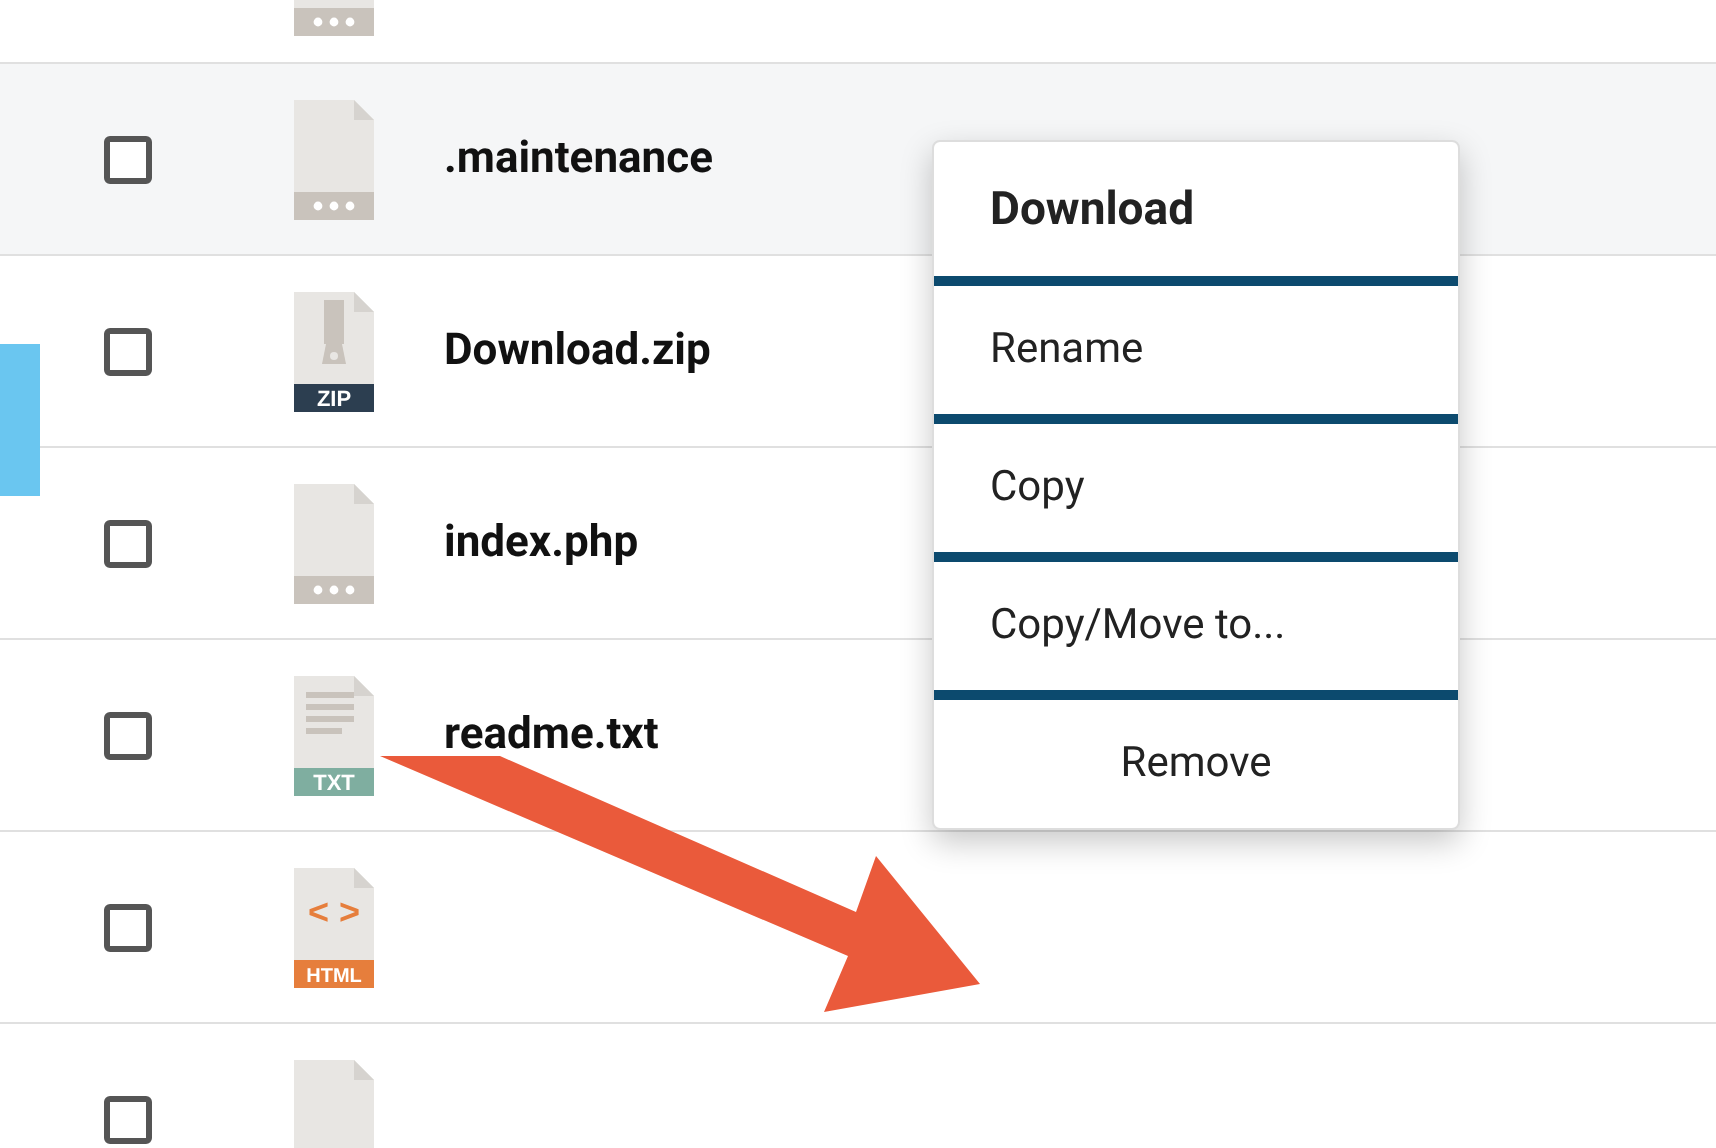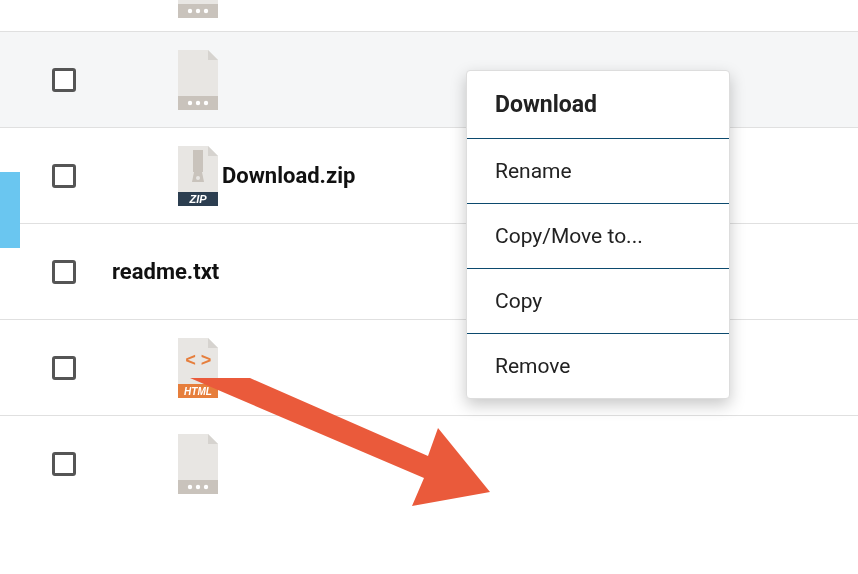--- a/index.html
+++ b/index.html
@@ -4,44 +4,44 @@
 <style>
   * { box-sizing: border-box; margin: 0; padding: 0; }
   html, body { width: 858px; height: 574px; overflow: hidden; font-family: -apple-system, BlinkMacSystemFont, "Segoe UI", Roboto, Arial, sans-serif; background: #fff; }
   .container { position: relative; width: 100%; height: 100%; }
   .side-accent { position: absolute; left: 0; top: 172px; width: 20px; height: 76px; background: #6ac6f0; z-index: 1; }
   .row { display: flex; align-items: center; height: 96px; border-bottom: 1px solid #e0e0e0; padding-left: 52px; }
   .row.first { height: 32px; border-bottom: none; }
   .row.selected { background: #f5f6f7; }
   .cell-check { width: 60px; display: flex; align-items: center; justify-content: flex-start; }
   .checkbox { width: 24px; height: 24px; border: 3px solid #555; border-radius: 3px; background: #fff; }
-  .cell-icon { width: 110px; display: flex; align-items: center; justify-content: flex-end; font-style: italic; }
+  .cell-icon { width: 110px; display: flex; align-items: center; justify-content: center; }
   .file-icon { width: 48px; height: 60px; position: relative; }
   .cell-name { flex: 1; font-size: 22px; font-weight: 700; color: #111; }
   
   .context-menu {
     position: absolute;
     left: 466px;
     top: 70px;
     width: 264px;
     background: #fff;
     border: 1px solid #ddd;
     border-radius: 4px;
     box-shadow: 0 6px 16px rgba(0,0,0,0.22);
     z-index: 10;
   }
   .context-menu .menu-item {
     padding: 20px 28px;
     font-size: 21px;
     color: #222;
-    border-bottom: 1px solid #0c4a6e;
+    border-bottom: 5px solid #0c4a6e;
     cursor: pointer;
   }
   .context-menu .menu-item.first { font-weight: 700; font-size: 23px; }
-  .context-menu .menu-item:last-child { border-bottom: none; }
+  .context-menu .menu-item:last-child { border-bottom: none; text-align: center; }
   
   .arrow-svg { position: absolute; left: 190px; top: 378px; width: 300px; height: 140px; z-index: 20; pointer-events: none; }
   
   .fi-bg { fill: #e8e6e3; }
   .fi-fold { fill: #d6d3cf; }
   .fi-band { fill: #c9c3bc; }
   .fi-dot { fill: #fff; }
   .fi-txt-band { fill: #7faea0; }
   .fi-zip-band { fill: #2c3e50; }
   .fi-html-band { fill: #e67e3c; }
@@ -74,45 +74,74 @@
     <div class="cell-icon">
       <svg class="file-icon" viewBox="0 0 48 60">
         <path class="fi-bg" d="M4 0 h30 l10 10 v50 h-40 z"></path>
         <path class="fi-fold" d="M34 0 l10 10 h-10 z"></path>
         <rect class="fi-band" x="4" y="46" width="40" height="14"></rect>
         <circle class="fi-dot" cx="16" cy="53" r="2.2"></circle>
         <circle class="fi-dot" cx="24" cy="53" r="2.2"></circle>
         <circle class="fi-dot" cx="32" cy="53" r="2.2"></circle>
       </svg>
     </div>
+    <div class="cell-name">.maintenance</div>
   </div>
 
   <div class="row">
     <div class="cell-check">
         <div class="checkbox"></div>
       </div>
     <div class="cell-icon">
       <svg class="file-icon" viewBox="0 0 48 60">
         <path class="fi-bg" d="M4 0 h30 l10 10 v50 h-40 z"></path>
         <path class="fi-fold" d="M34 0 l10 10 h-10 z"></path>
         <rect fill="#c9c3bc" x="19" y="4" width="10" height="22"></rect>
         <path fill="#c9c3bc" d="M20 26 h8 l2 10 h-12 z"></path>
         <circle fill="#e8e6e3" cx="24" cy="32" r="2"></circle>
         <rect class="fi-zip-band" x="4" y="46" width="40" height="14"></rect>
         <text x="24" y="57" fill="#fff" font-size="11" font-weight="700" text-anchor="middle" font-family="Arial">ZIP</text>
       </svg>
     </div>
     <div class="cell-name">Download.zip</div>
   </div>
 
+  <div class="row">
+    <div class="cell-check">
+        <div class="checkbox"></div>
+      </div>
+    <div class="cell-icon">
+      <svg class="file-icon" viewBox="0 0 48 60">
+        <path class="fi-bg" d="M4 0 h30 l10 10 v50 h-40 z"></path>
+        <path class="fi-fold" d="M34 0 l10 10 h-10 z"></path>
+        <rect class="fi-band" x="4" y="46" width="40" height="14"></rect>
+        <circle class="fi-dot" cx="16" cy="53" r="2.2"></circle>
+        <circle class="fi-dot" cx="24" cy="53" r="2.2"></circle>
+        <circle class="fi-dot" cx="32" cy="53" r="2.2"></circle>
+      </svg>
+    </div>
+    <div class="cell-name">index.php</div>
+  </div>
 
   <div class="row">
     <div class="cell-check">
         <div class="checkbox"></div>
       </div>
+    <div class="cell-icon">
+      <svg class="file-icon" viewBox="0 0 48 60">
+        <path class="fi-bg" d="M4 0 h30 l10 10 v50 h-40 z"></path>
+        <path class="fi-fold" d="M34 0 l10 10 h-10 z"></path>
+        <rect class="fi-line" x="10" y="8" width="24" height="3"></rect>
+        <rect class="fi-line" x="10" y="14" width="24" height="3"></rect>
+        <rect class="fi-line" x="10" y="20" width="24" height="3"></rect>
+        <rect class="fi-line" x="10" y="26" width="18" height="3"></rect>
+        <rect class="fi-txt-band" x="4" y="46" width="40" height="14"></rect>
+        <text x="24" y="57" fill="#fff" font-size="11" font-weight="700" text-anchor="middle" font-family="Arial">TXT</text>
+      </svg>
+    </div>
     <div class="cell-name">readme.txt</div>
   </div>
 
   <div class="row">
     <div class="cell-check">
         <div class="checkbox"></div>
       </div>
     <div class="cell-icon">
       <svg class="file-icon" viewBox="0 0 48 60">
         <path class="fi-bg" d="M4 0 h30 l10 10 v50 h-40 z"></path>
@@ -136,21 +165,21 @@
         <circle class="fi-dot" cx="16" cy="53" r="2.2"></circle>
         <circle class="fi-dot" cx="24" cy="53" r="2.2"></circle>
         <circle class="fi-dot" cx="32" cy="53" r="2.2"></circle>
       </svg>
     </div>
   </div>
 
   <div class="context-menu">
     <div class="menu-item first">Download</div>
     <div class="menu-item">Rename</div>
+    <div class="menu-item">Copy</div>
     <div class="menu-item">Copy/Move to...</div>
-    <div class="menu-item">Copy</div>
     <div class="menu-item">Remove</div>
   </div>
 
   <svg class="arrow-svg" viewBox="0 0 300 140">
     <polygon fill="#ea5a3b" points="0,0 60,0 238,78 248,50 300,114 222,128 234,100 42,18"></polygon>
   </svg>
 </div>
 
 </body></html>

